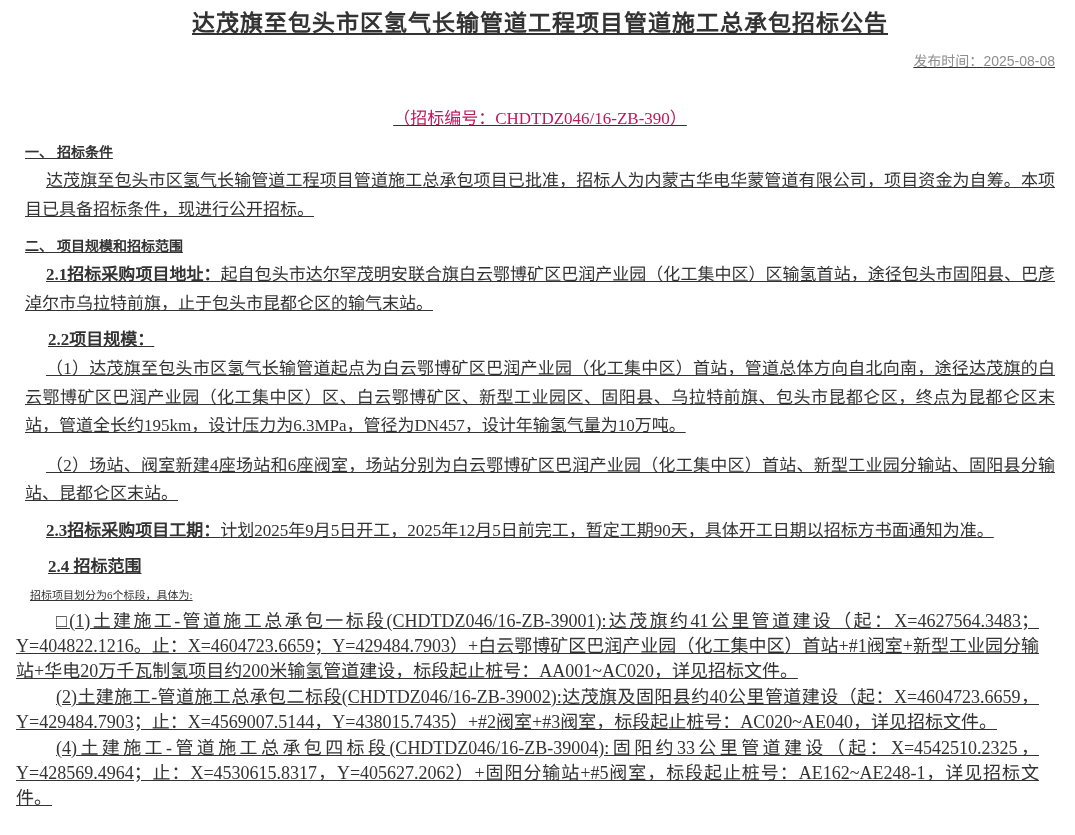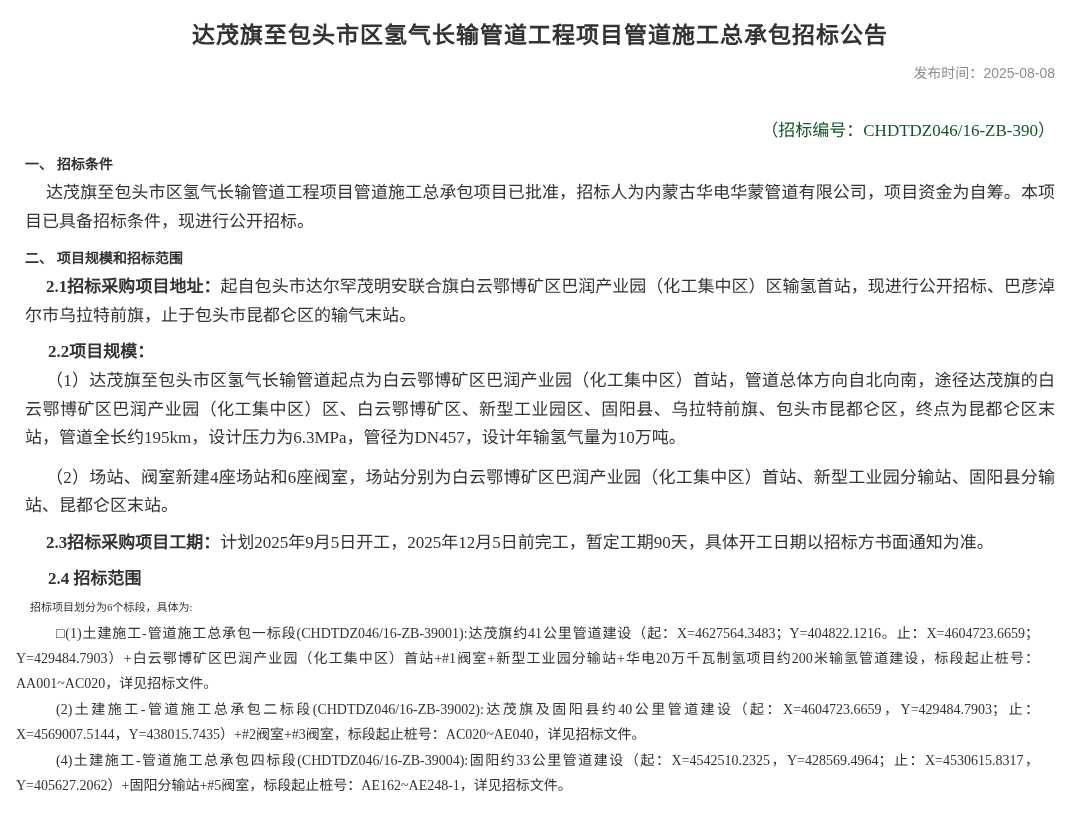--- a/index.html
+++ b/index.html
@@ -5,22 +5,23 @@
   html,body{margin:0;padding:0;background:#ffffff;}
   body{
     width:1075px;height:835px;overflow:hidden;
     font-family:"Liberation Serif","DejaVu Serif",serif;
     color:#333333;
     -webkit-font-smoothing:antialiased;
   }
   .doc{
     box-sizing:border-box;
     width:1075px;height:835px;
-    padding:20px 20px 0 25px;
+    padding:8px 20px 0 25px;
     overflow:hidden;
+    text-decoration:underline;
   }
   .title{
     margin:0;
     text-align:center;
     font-family:"Liberation Sans","DejaVu Sans",sans-serif;
     font-weight:bold;
     font-size:23px;
     line-height:30px;
     color:#333333;
     letter-spacing:1px;
@@ -28,24 +29,24 @@
   .pub-line{
     margin-top:14px;
     text-align:right;
     font-family:"Liberation Sans","DejaVu Sans",sans-serif;
     font-size:14px;
     line-height:18px;
     color:#8e8e8e;
   }
   .bid-no{
     margin-top:38px;
-    text-align:right;
+    text-align:center;
     font-size:17px;
     line-height:22px;
-    color:#14532d;
+    color:#be185d;
   }
   .sec-h{
     margin:9px 0 0 0;
     font-family:"Liberation Sans","DejaVu Sans",sans-serif;
     font-weight:bold;
     font-size:14px;
     line-height:26px;
     color:#333333;
   }
   .para{
@@ -66,21 +67,21 @@
   .gap-sm{margin-top:8px;}
   .gap-md{margin-top:11px;}
   .lot-intro{
     margin:3px 0 0 5px;
     font-size:11px;
     line-height:25px;
     text-indent:0;
   }
   .lot{
     margin:1px 16px 0 -9px;
-    font-size:14px;
+    font-size:18px;
     line-height:25px;
     text-indent:40px;
     text-align:justify;
   }
 </style>
 </head>
 <body>
 
 <div class="doc">
 
@@ -91,21 +92,21 @@
   </div>
 
   <div class="bid-no">（招标编号：CHDTDZ046/16-ZB-390）</div>
 
   <div class="sec-h">一、 招标条件</div>
 
   <p class="para">达茂旗至包头市区氢气长输管道工程项目管道施工总承包项目已批准，招标人为内蒙古华电华蒙管道有限公司，项目资金为自筹。本项目已具备招标条件，现进行公开招标。</p>
 
   <div class="sec-h">二、 项目规模和招标范围</div>
 
-  <p class="para"><b>2.1招标采购项目地址：</b><span>起自包头市达尔罕茂明安联合旗白云鄂博矿区巴润产业园（化工集中区）区输氢首站，现进行公开招标、巴彦淖尔市乌拉特前旗，止于包头市昆都仑区的输气末站。</span></p>
+  <p class="para"><b>2.1招标采购项目地址：</b><span>起自包头市达尔罕茂明安联合旗白云鄂博矿区巴润产业园（化工集中区）区输氢首站，途径包头市固阳县、巴彦淖尔市乌拉特前旗，止于包头市昆都仑区的输气末站。</span></p>
 
   <div class="sub-h gap-sm">2.2项目规模：</div>
 
   <p class="para">（1）达茂旗至包头市区氢气长输管道起点为白云鄂博矿区巴润产业园（化工集中区）首站，管道总体方向自北向南，途径达茂旗的白云鄂博矿区巴润产业园（化工集中区）区、白云鄂博矿区、新型工业园区、固阳县、乌拉特前旗、包头市昆都仑区，终点为昆都仑区末站，管道全长约195km，设计压力为6.3MPa，管径为DN457，设计年输氢气量为10万吨。</p>
 
   <p class="para gap-md">（2）场站、阀室新建4座场站和6座阀室，场站分别为白云鄂博矿区巴润产业园（化工集中区）首站、新型工业园分输站、固阳县分输站、昆都仑区末站。</p>
 
   <p class="para gap-sm"><b>2.3招标采购项目工期：</b><span>计划2025年9月5日开工，2025年12月5日前完工，暂定工期90天，具体开工日期以招标方书面通知为准。</span></p>
 
   <div class="sub-h gap-sm">2.4 招标范围</div>

